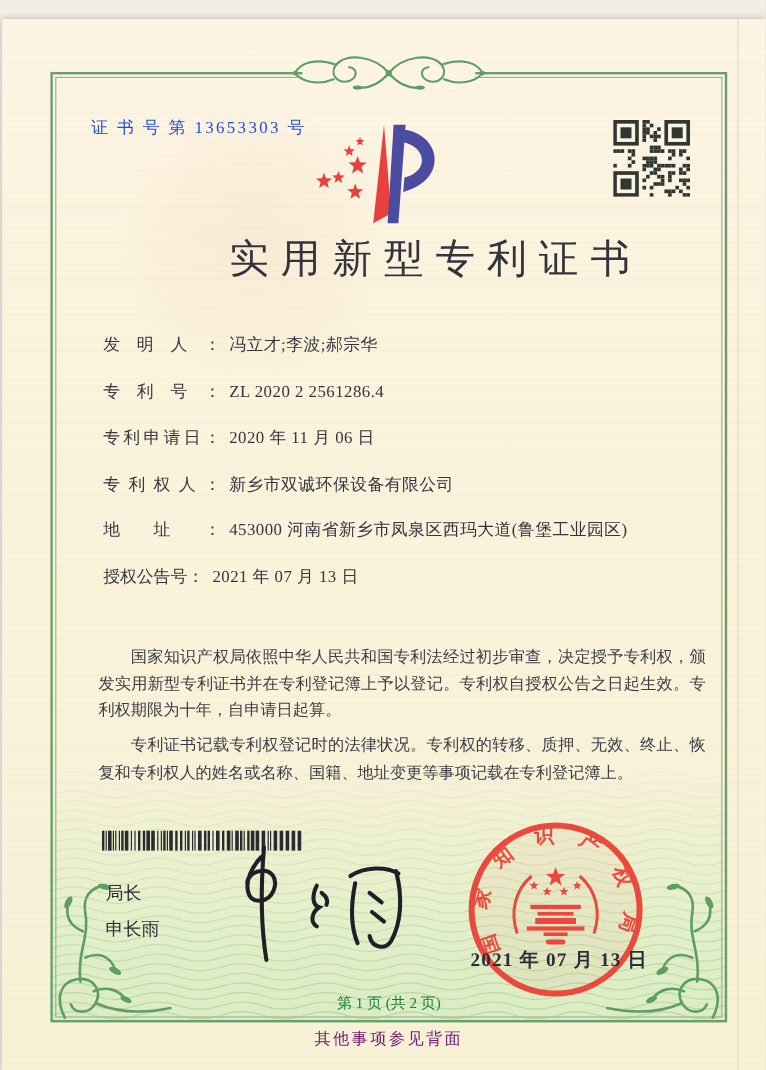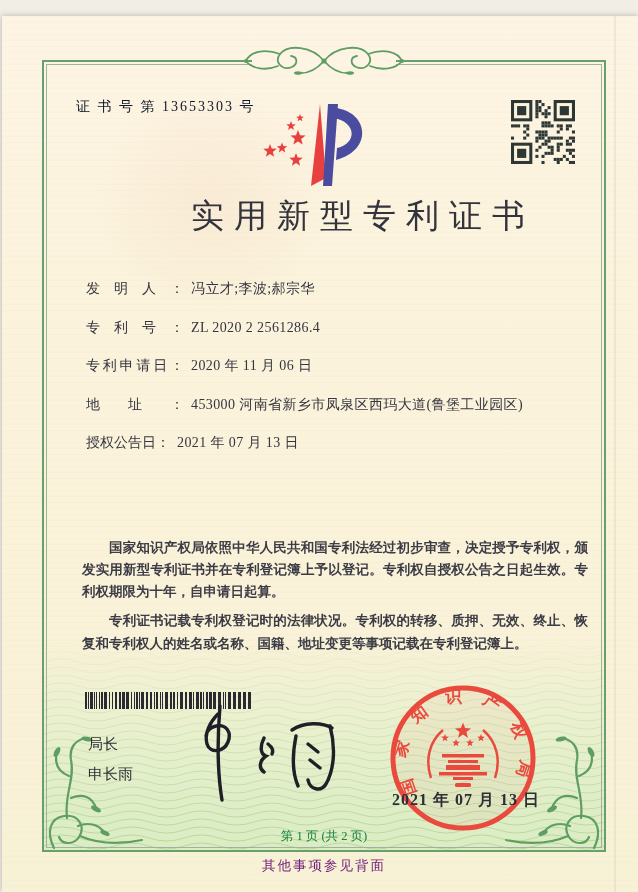--- a/index.html
+++ b/index.html
@@ -19,35 +19,35 @@
   .band svg{position:absolute;inset:0;}
   
   .frame{position:absolute;left:42px;top:60px;width:564px;height:792px;border:2px solid #68a06d;box-sizing:border-box;}
   .frame-inner{position:absolute;inset:2px;border:1px solid #9fb29b;}
   
   .top-flourish{position:absolute;left:224px;top:38px;width:200px;height:46px;}
   .corner-flourish{position:absolute;width:102px;height:116px;}
   .cf-left{left:44px;top:736px;}
   .cf-right{left:502px;top:736px;transform:scaleX(-1);}
   
-  .cert-no{position:absolute;left:76px;top:98px;font-size:14px;letter-spacing:2px;color:#0f172a;}
+  .cert-no{position:absolute;left:76px;top:98px;font-size:14px;letter-spacing:2px;color:#1d4ed8;}
   .logo{position:absolute;left:256px;top:98px;width:124px;height:98px;}
   .qr{position:absolute;left:511px;top:100px;width:64px;height:64px;}
   .title{position:absolute;left:42px;top:194px;width:632px;text-align:center;
     font-size:33px;font-weight:normal;letter-spacing:10px;color:#33333d;text-indent:10px;}
   
   .fields{position:absolute;left:86px;top:279px;width:476px;font-size:14px;color:#353540;}
   .frow{margin-bottom:19.5px;line-height:19px;white-space:nowrap;}
   .flabel{display:inline-block;width:98px;text-align:justify;text-align-last:justify;vertical-align:top;}
   .fvalue{margin-left:7px;letter-spacing:.4px;}
   .grant-row{display:flex;justify-content:space-between;margin-bottom:0;}
   
   .paras{position:absolute;left:82px;top:537px;width:506px;font-size:13.5px;line-height:1.64;
     color:#3c3c46;text-align:justify;}
-  .paras p{margin:0 0 7px 0;text-indent:2em;font-weight:bold;}
+  .paras p{margin:0 0 7px 0;text-indent:2em;}
   
   .barcode{position:absolute;left:85px;top:692px;width:168px;height:17px;}
   .director-title{position:absolute;left:88px;top:735px;font-size:15px;color:#2e2e38;font-family:Liberation Serif, serif;}
   .director-name{position:absolute;left:88px;top:765px;font-size:15px;color:#2e2e38;font-family:"Liberation Sans","DejaVu Sans",sans-serif;}
   .signature{position:absolute;left:180px;top:700px;width:175px;height:105px;}
   .seal{position:absolute;left:388px;top:683px;width:150px;height:150px;}
   .seal-date{position:absolute;left:392px;top:790px;width:150px;font-size:16px;letter-spacing:1px;color:#2d2d36;font-weight:bold;white-space:nowrap;}
   .page-info{position:absolute;left:42px;top:828px;width:564px;text-align:center;font-size:12.5px;color:#15803d;}
   .footer-note{position:absolute;left:42px;top:857px;width:564px;text-align:center;font-size:13.5px;color:#701a75;letter-spacing:2px;}
 </style>
@@ -279,24 +279,27 @@
     <div class="frow">
       <span class="flabel">发明人：</span><span class="fvalue">冯立才;李波;郝宗华</span>
     </div>
     <div class="frow">
       <span class="flabel">专利号：</span><span class="fvalue">ZL 2020 2 2561286.4</span>
     </div>
     <div class="frow">
       <span class="flabel">专利申请日：</span><span class="fvalue">2020 年 11 月 06 日</span>
     </div>
     <div class="frow">
+      <span class="flabel">专利权人：</span><span class="fvalue">新乡市双诚环保设备有限公司</span>
+    </div>
+    <div class="frow">
       <span class="flabel">地址：</span><span class="fvalue">453000 河南省新乡市凤泉区西玛大道(鲁堡工业园区)</span>
     </div>
     <div class="frow grant-row">
-      <span><span>授权公告日：</span><span class="fvalue">2021 年 07 月 13 日</span></span>
+      <span><span>授权公告号：</span><span class="fvalue">2021 年 07 月 13 日</span></span>
     </div>
   </div>
 
   <div class="paras">
     <p>国家知识产权局依照中华人民共和国专利法经过初步审查，决定授予专利权，颁发实用新型专利证书并在专利登记簿上予以登记。专利权自授权公告之日起生效。专利权期限为十年，自申请日起算。</p>
     <p>专利证书记载专利权登记时的法律状况。专利权的转移、质押、无效、终止、恢复和专利权人的姓名或名称、国籍、地址变更等事项记载在专利登记簿上。</p>
   </div>
 
   <svg class="barcode" viewBox="0 0 168 17">
     <g id="barcode-bars" fill="#2a2a30">

